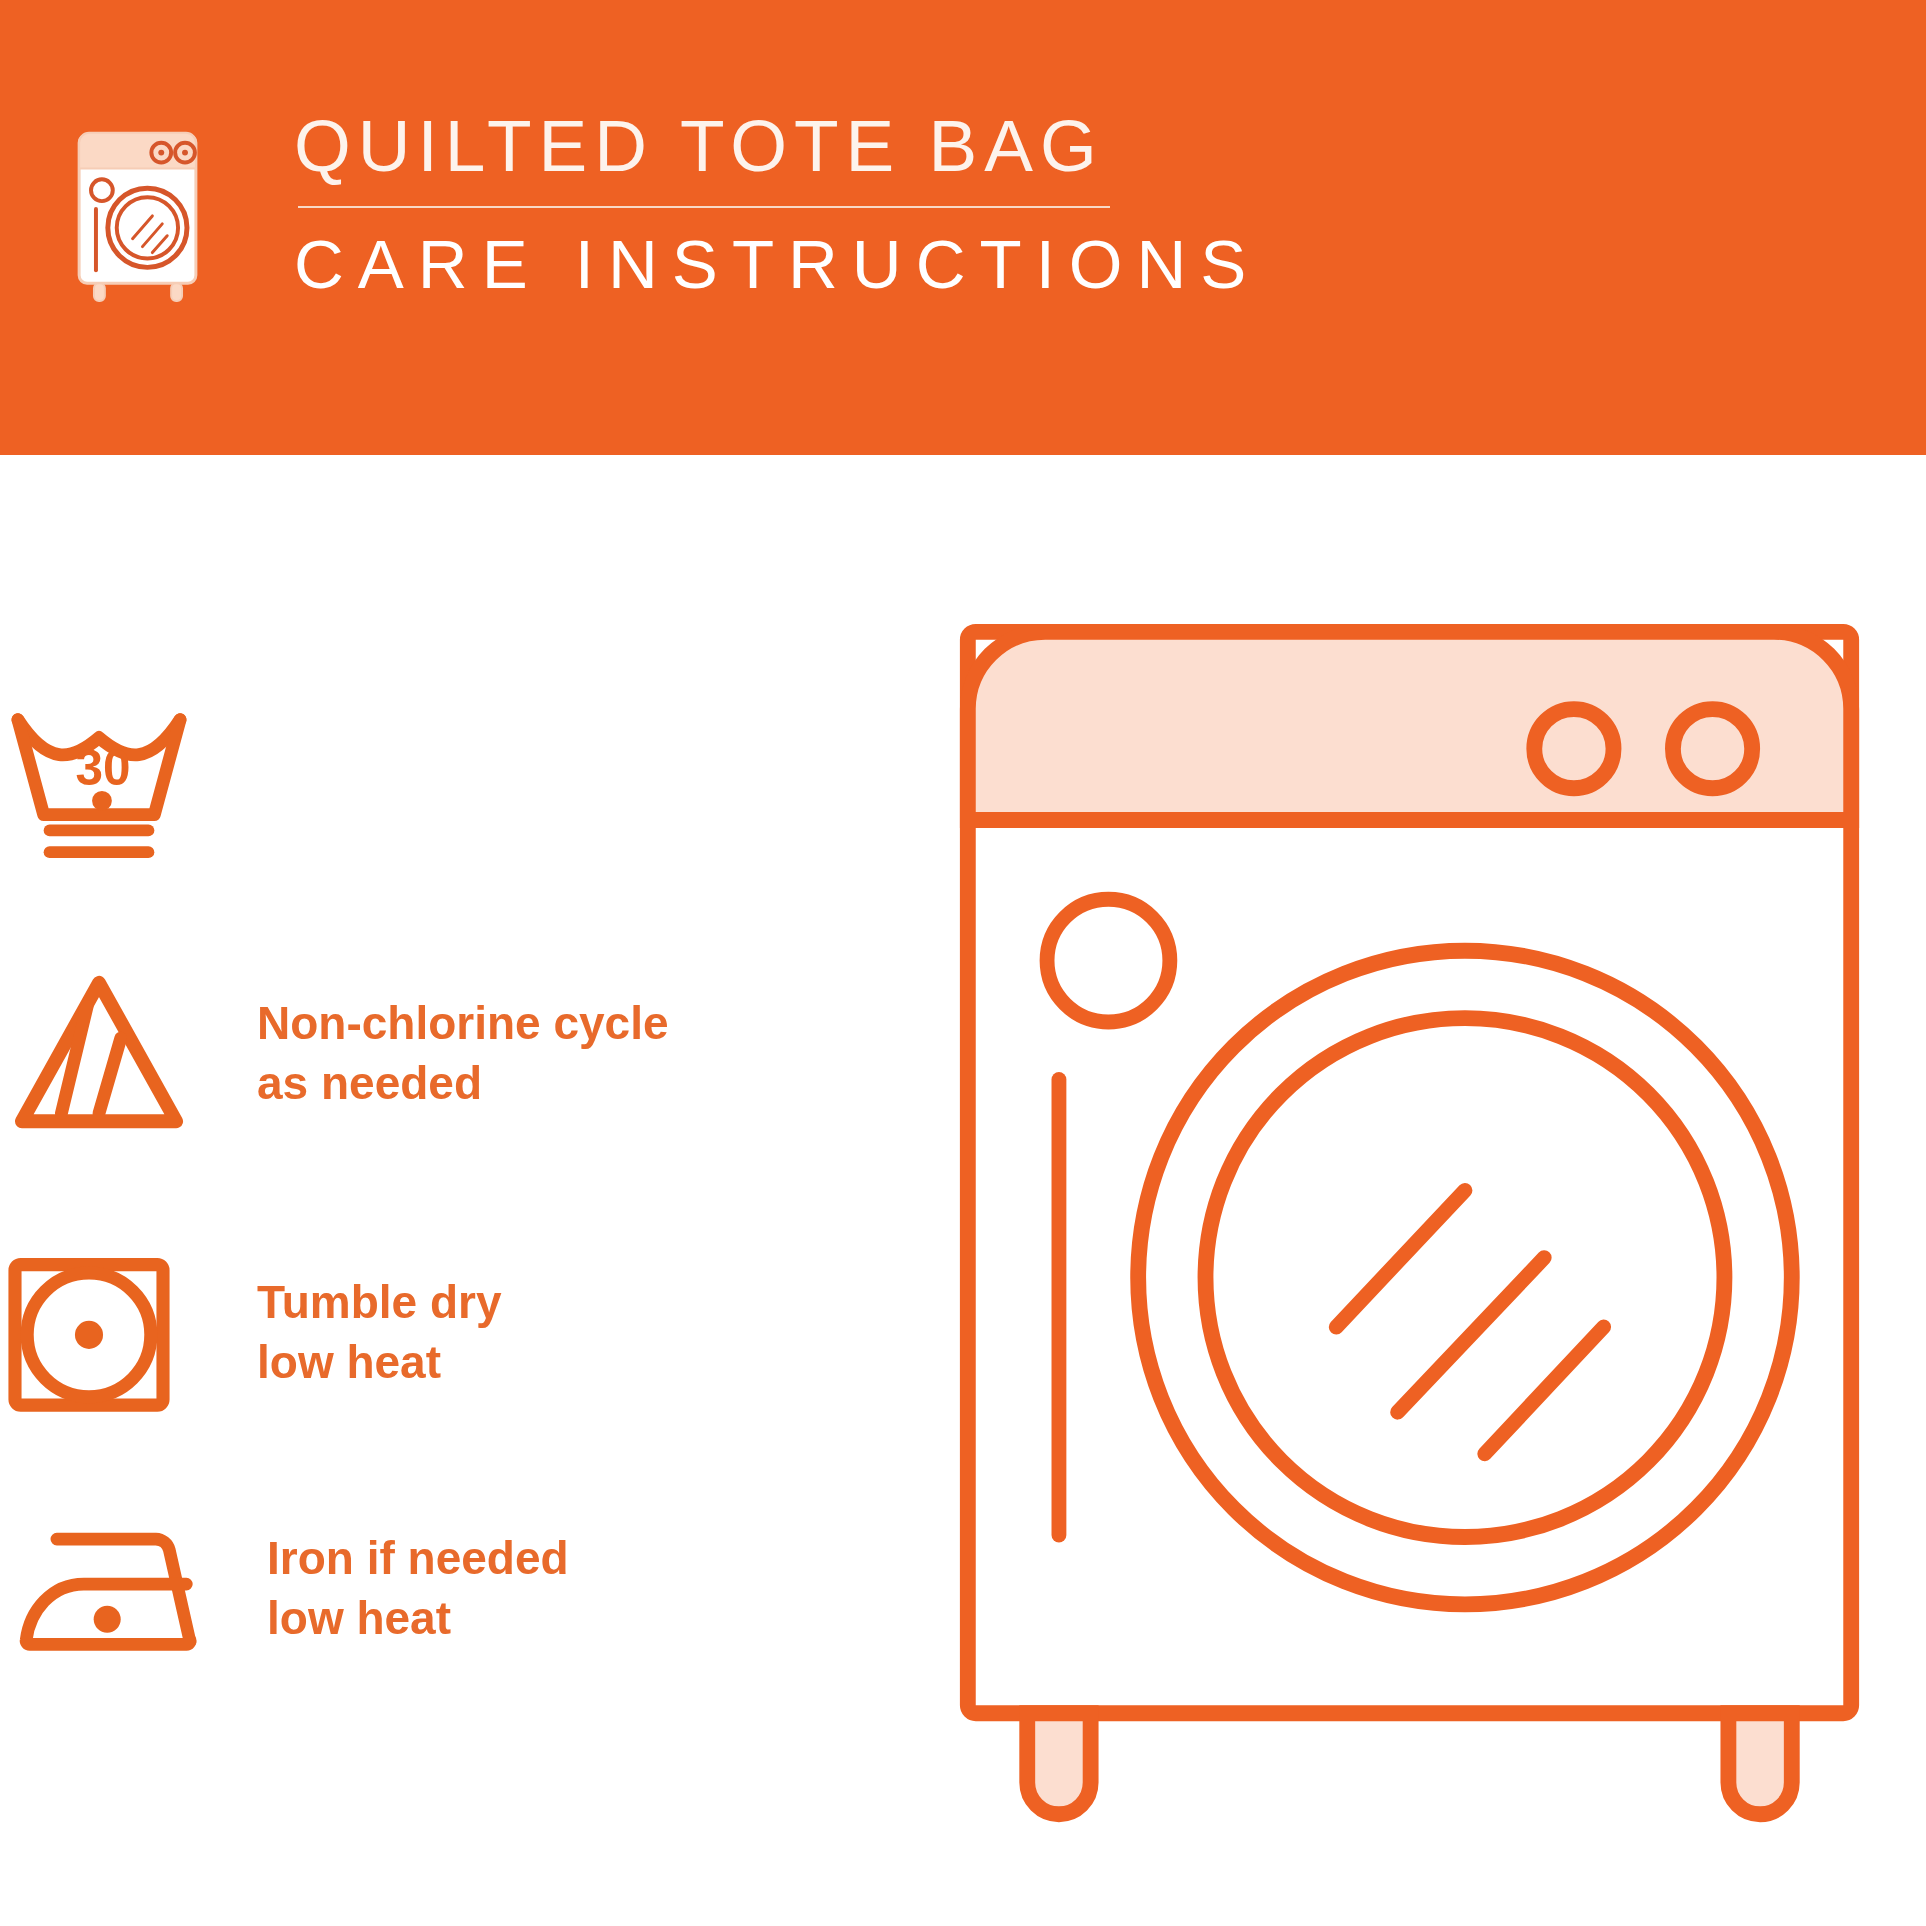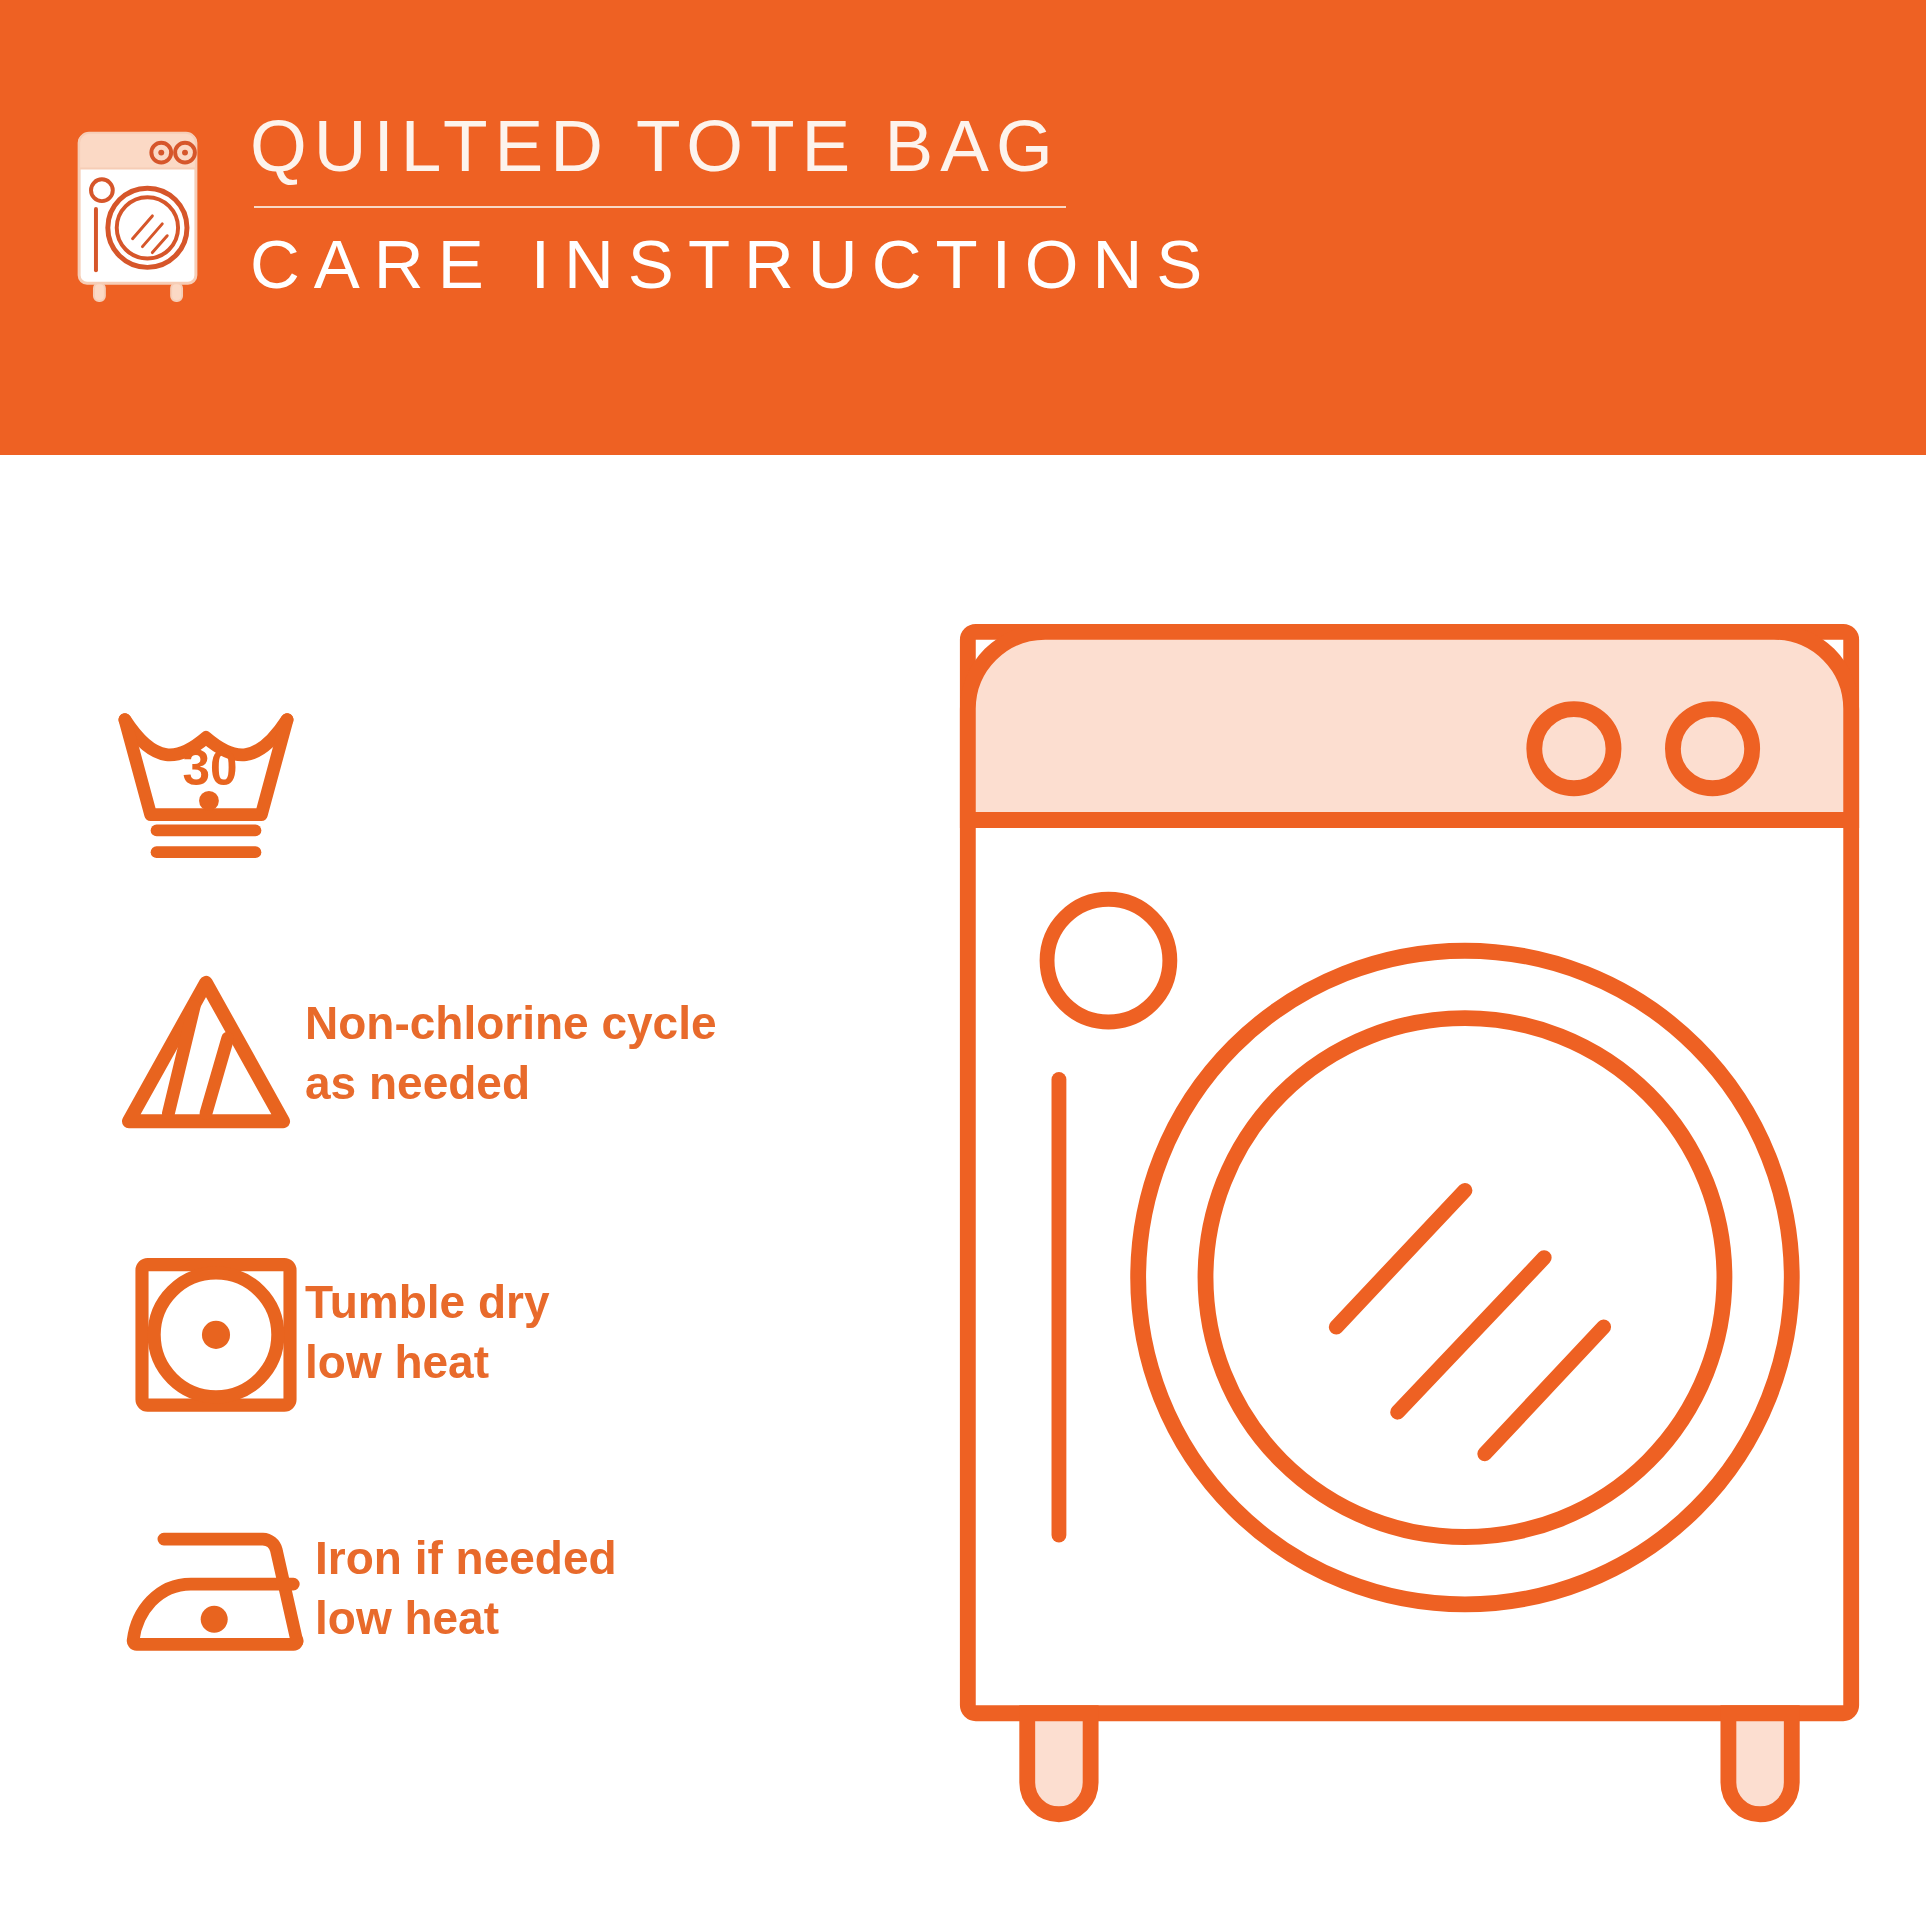--- a/index.html
+++ b/index.html
@@ -25,20 +25,21 @@
     background: #ee6123;
     box-sizing: border-box;
   }
   #header-inner {
     position: absolute;
     left: 69px;
     top: 109px;
     display: flex;
     flex-direction: row;
     align-items: flex-start;
+    gap: 44px;
   }
   #header-logo-icon {
     width: 139px;
     height: 188px;
     flex: 0 0 auto;
     margin-top: 8px;
   }
   #header-text-block {
     margin-left: 42px;
     display: flex;
@@ -89,23 +90,22 @@
   #care-row-1 { top: 485px; height: 228px; }
   #care-row-2 { top: 764px; height: 228px; }
   #care-row-3 { top: 1020px; height: 228px; padding-left: 10px; }
 
   .care-icon-wrap {
     width: 257px;
     min-width: 257px;
     height: 198px;
     display: flex;
     align-items: center;
-    justify-content: flex-end;
+    justify-content: flex-start;
     flex: 0 0 auto;
-    margin-left: 48px;
   }
   .care-icon-wrap svg { display: block; }
 
   .care-text {
     color: #e86a2b;
     font-size: 46px;
     line-height: 1.30;
     font-weight: 700;
     font-family: "Liberation Sans", sans-serif;
     white-space: pre-line;

